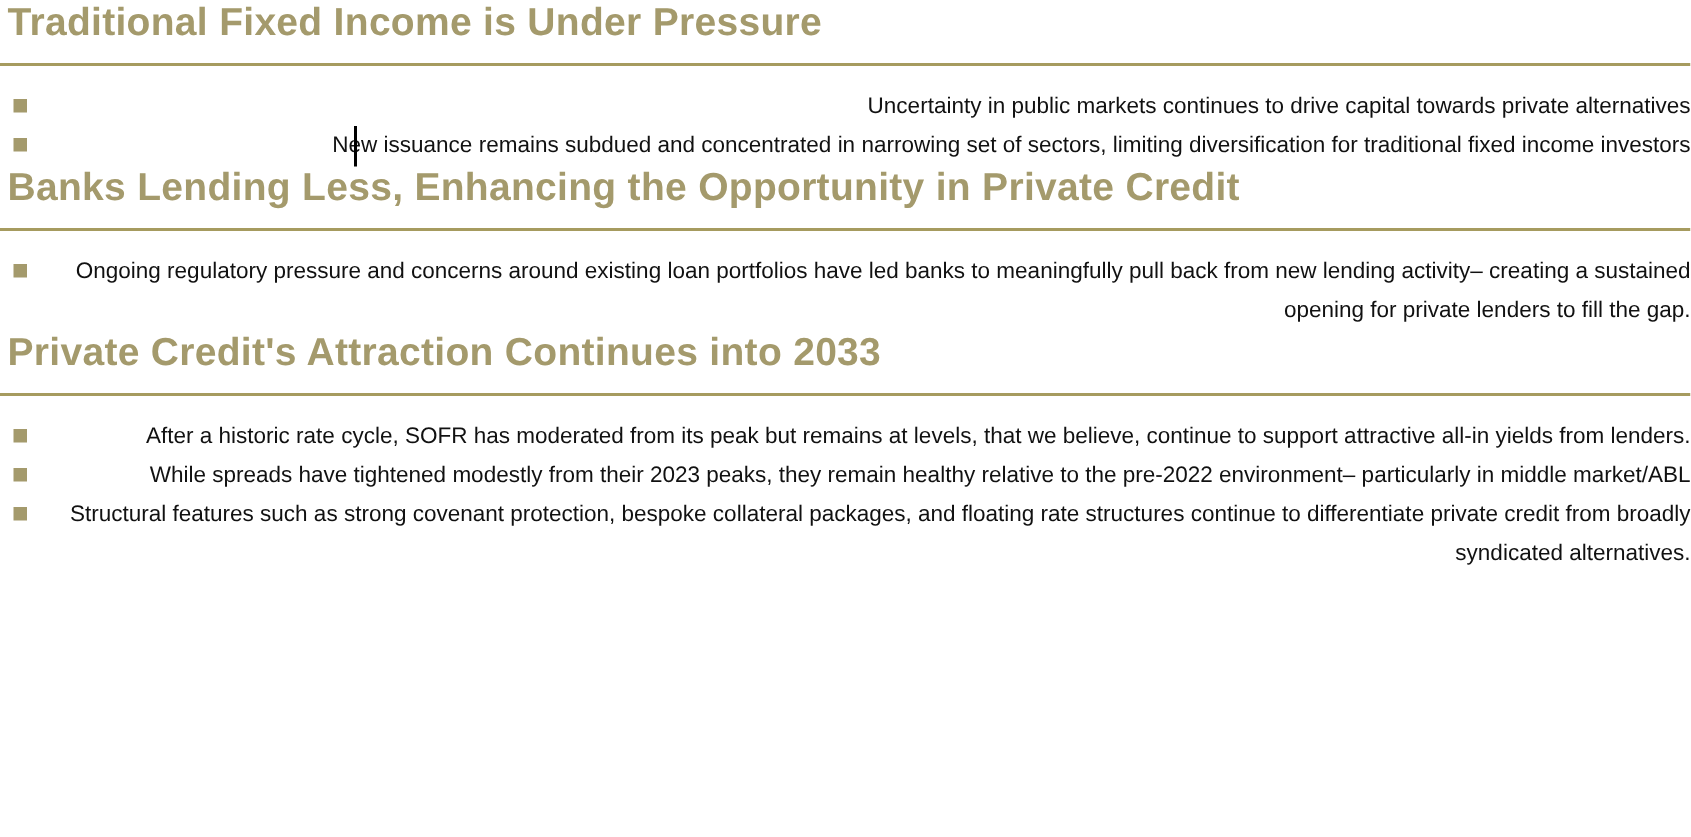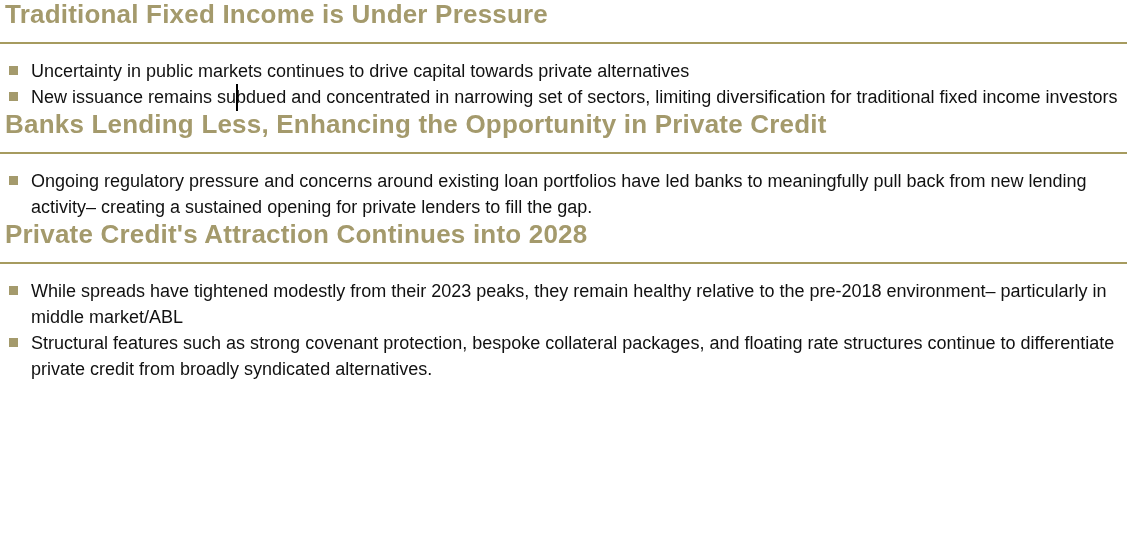--- a/index.html
+++ b/index.html
@@ -36,23 +36,24 @@
     margin-top: 16px;
   }
   .bullets {
     list-style: none;
     margin: 14px 0 0 0;
     padding: 0;
   }
   .bullet {
     display: flex;
     align-items: flex-start;
-    font-size: 18px;
+    font-size: 15px;
     line-height: 26px;
     color: var(--text);
+    text-align: right;
   }
   .bullet-marker {
     flex: 0 0 auto;
     width: 9px;
     height: 9px;
     background: var(--bullet);
     margin: 8px 13px 0 9px;
   }
   .bullet-text { flex: 1 1 auto; }
   .caret {
@@ -89,26 +90,30 @@
     <div class="rule"></div>
     <ul class="bullets">
         <li class="bullet">
           <span class="bullet-marker"></span>
           <span class="bullet-text">Ongoing regulatory pressure and concerns around existing loan portfolios have led banks to meaningfully pull back from new lending activity– creating a sustained opening for private lenders to fill the gap.</span>
         </li>
       </ul>
   </section>
 
   <section class="section">
-    <h2 class="section-heading">Private Credit's Attraction Continues into 2028</h2>
+    <h2 class="section-heading">Private Credit's Attraction Continues into 2033</h2>
     <div class="rule"></div>
     <ul class="bullets">
         <li class="bullet">
           <span class="bullet-marker"></span>
-          <span class="bullet-text">While spreads have tightened modestly from their 2023 peaks, they remain healthy relative to the pre-2018 environment– particularly in middle market/ABL</span>
+          <span class="bullet-text">After a historic rate cycle, SOFR has moderated from its peak but remains at levels, that we believe, continue to support attractive all-in yields from lenders.</span>
+        </li>
+        <li class="bullet">
+          <span class="bullet-marker"></span>
+          <span class="bullet-text">While spreads have tightened modestly from their 2023 peaks, they remain healthy relative to the pre-2022 environment– particularly in middle market/ABL</span>
         </li>
         <li class="bullet">
           <span class="bullet-marker"></span>
           <span class="bullet-text">Structural features such as strong covenant protection, bespoke collateral packages, and floating rate structures continue to differentiate private credit from broadly syndicated alternatives.</span>
         </li>
       </ul>
   </section>
 </main>
 
 <div class="caret" style="display: block;"></div>

